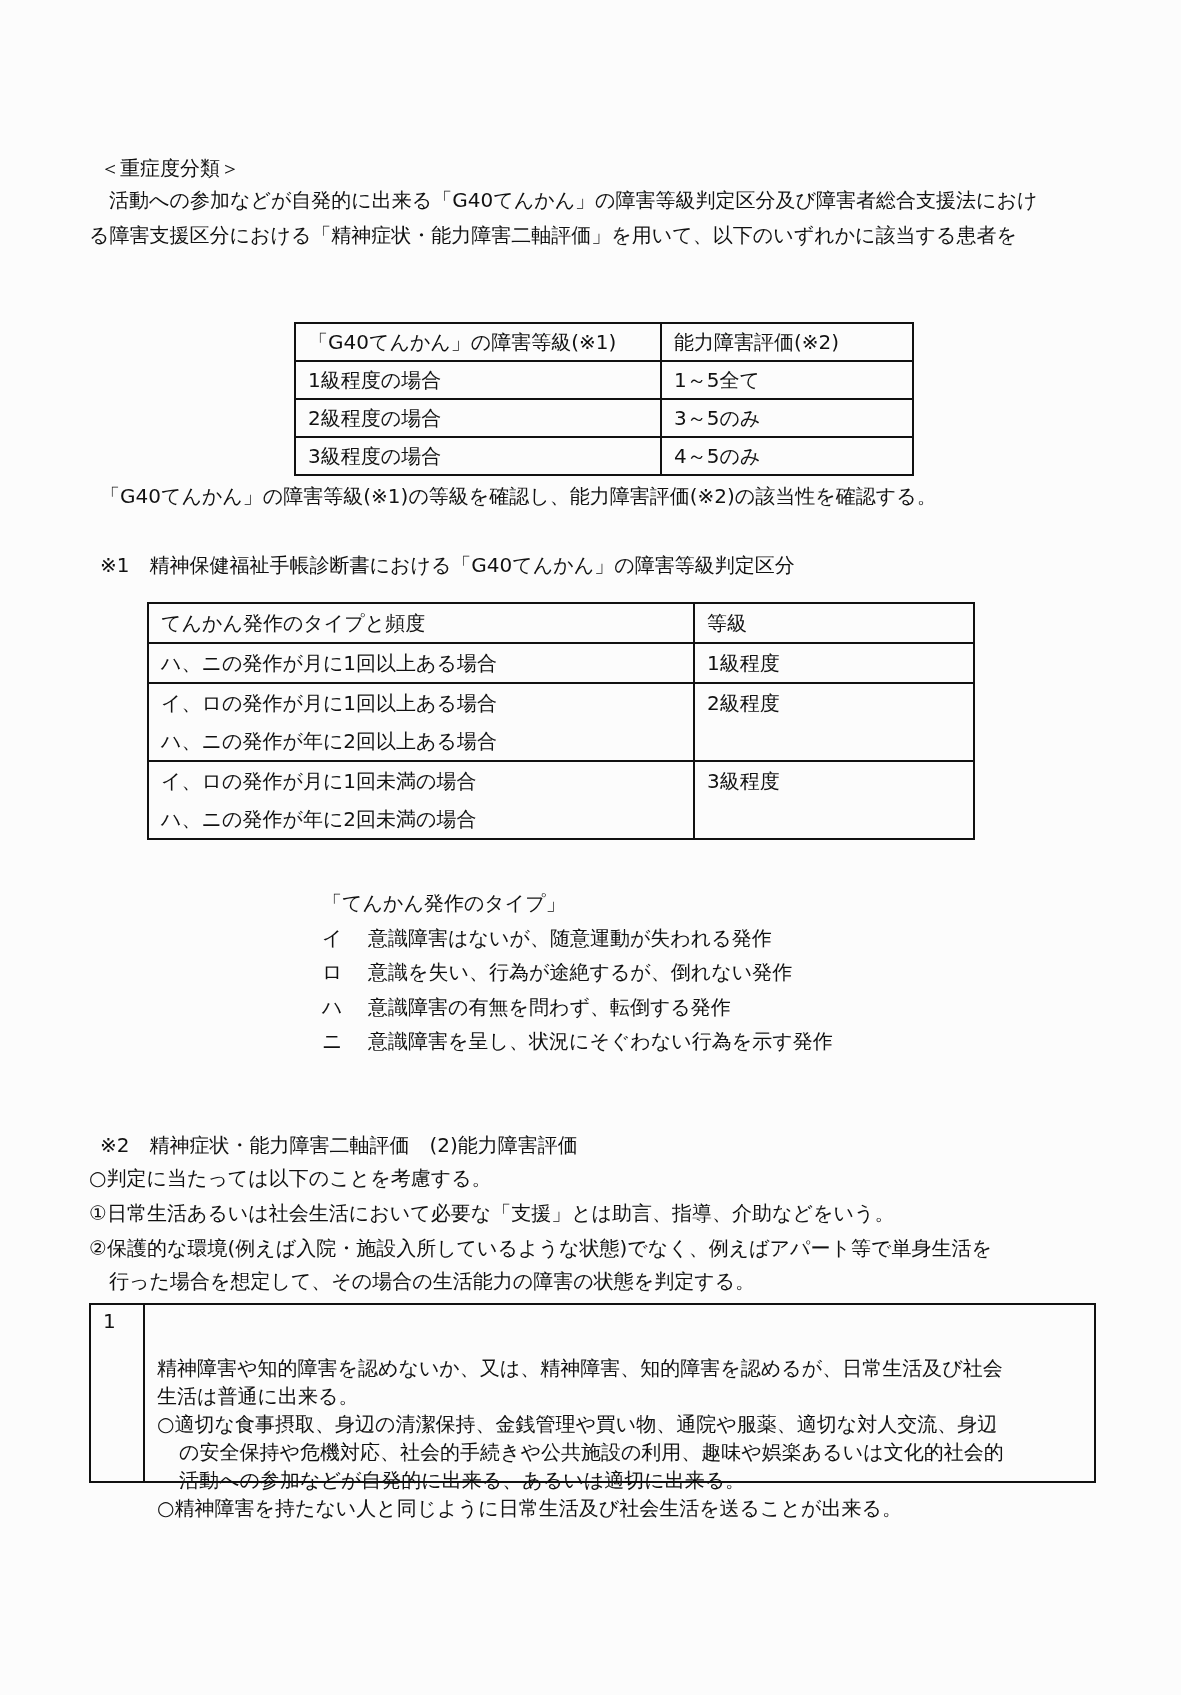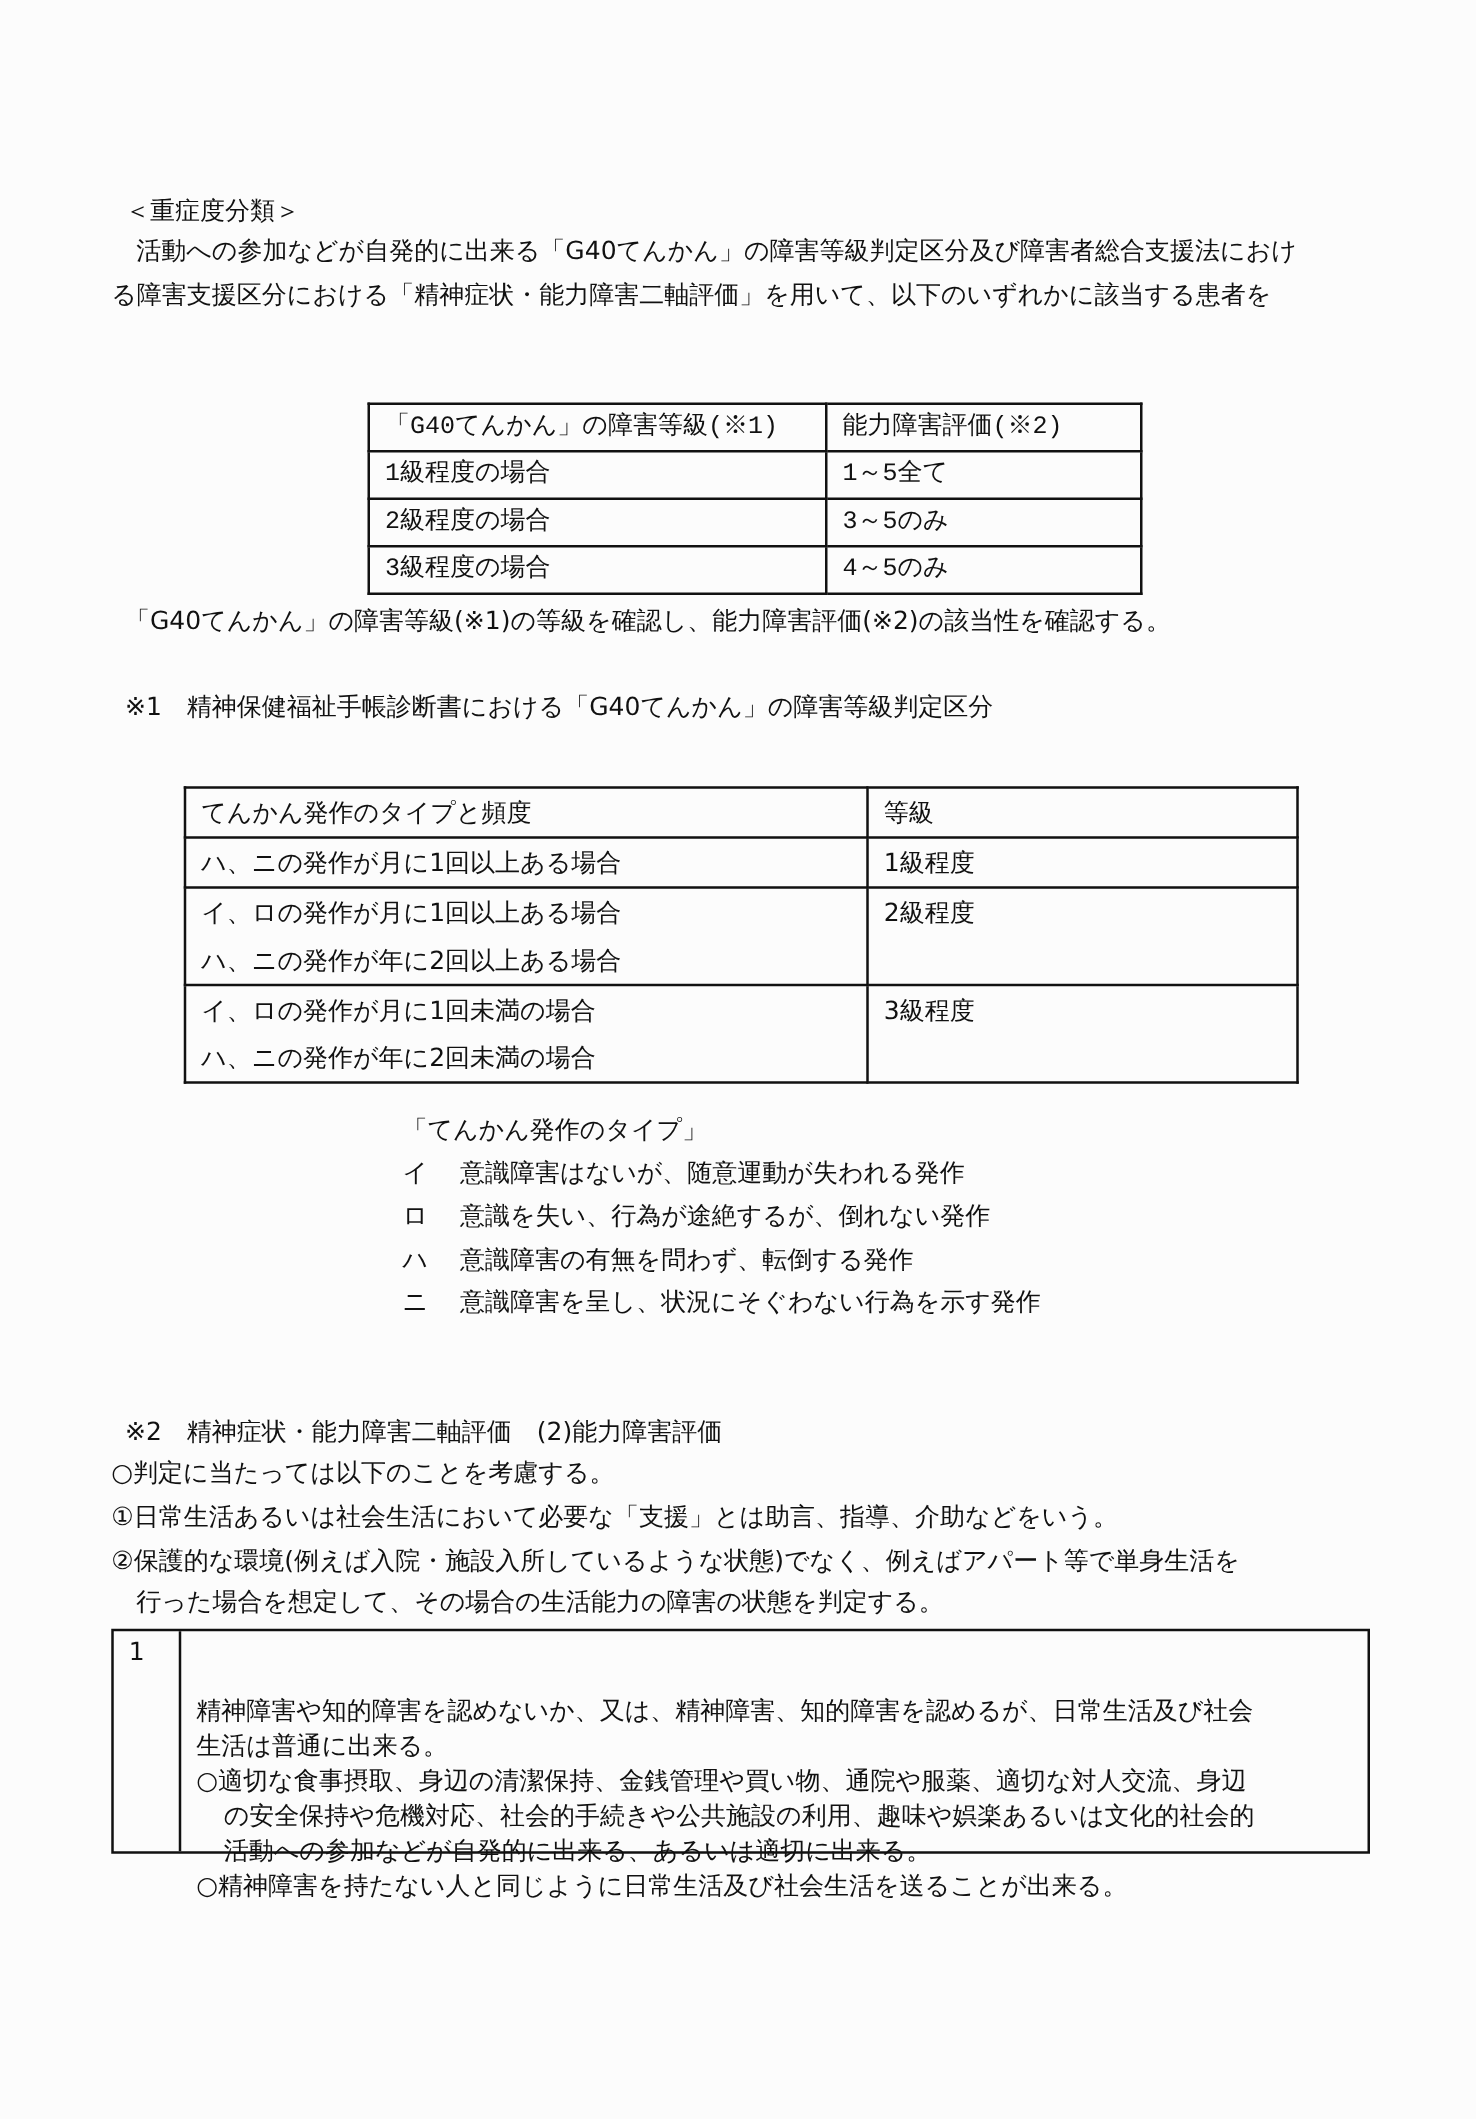--- a/index.html
+++ b/index.html
@@ -25,21 +25,21 @@
 </head>
 <body>
 
 <div class="abs" style="left:89px;top:156px;">＜重症度分類＞</div>
 
 <div class="para" style="top:183px;">
   <div>　活動への参加などが自発的に出来る「G40てんかん」の障害等級判定区分及び障害者総合支援法におけ</div>
   <div>る障害支援区分における「精神症状・能力障害二軸評価」を用いて、以下のいずれかに該当する患者を</div>
 </div>
 
-<table class="grid t1" style="left:294px;top:322px;width:620px;font-family:Liberation Mono, monospace;">
+<table class="grid t1" style="left:294px;top:322px;width:620px;">
   <tbody>
       <tr>
     <td style="width:340px;">「G40てんかん」の障害等級(※1)</td>
     <td>能力障害評価(※2)</td>
   </tr>
   <tr>
     <td>1級程度の場合</td>
     <td>1～5全て</td>
   </tr>
   <tr>
@@ -50,21 +50,21 @@
     <td>3級程度の場合</td>
     <td>4～5のみ</td>
   </tr>
 </tbody>
   </table>
 
 <div class="abs" style="left:89px;top:484px;">「G40てんかん」の障害等級(※1)の等級を確認し、能力障害評価(※2)の該当性を確認する。</div>
 
 <div class="abs" style="left:89px;top:553px;">※1　精神保健福祉手帳診断書における「G40てんかん」の障害等級判定区分</div>
 
-<table class="grid t2" style="left:147px;top:629px;width:892px;">
+<table class="grid t2" style="left:147px;top:602px;width:828px;">
   <tbody>
       <tr>
     <td style="width:520px;">てんかん発作のタイプと頻度</td>
     <td>等級</td>
   </tr>
   <tr>
     <td>
           <div>ハ、ニの発作が月に1回以上ある場合</div>
         </td>
     <td>1級程度</td>

